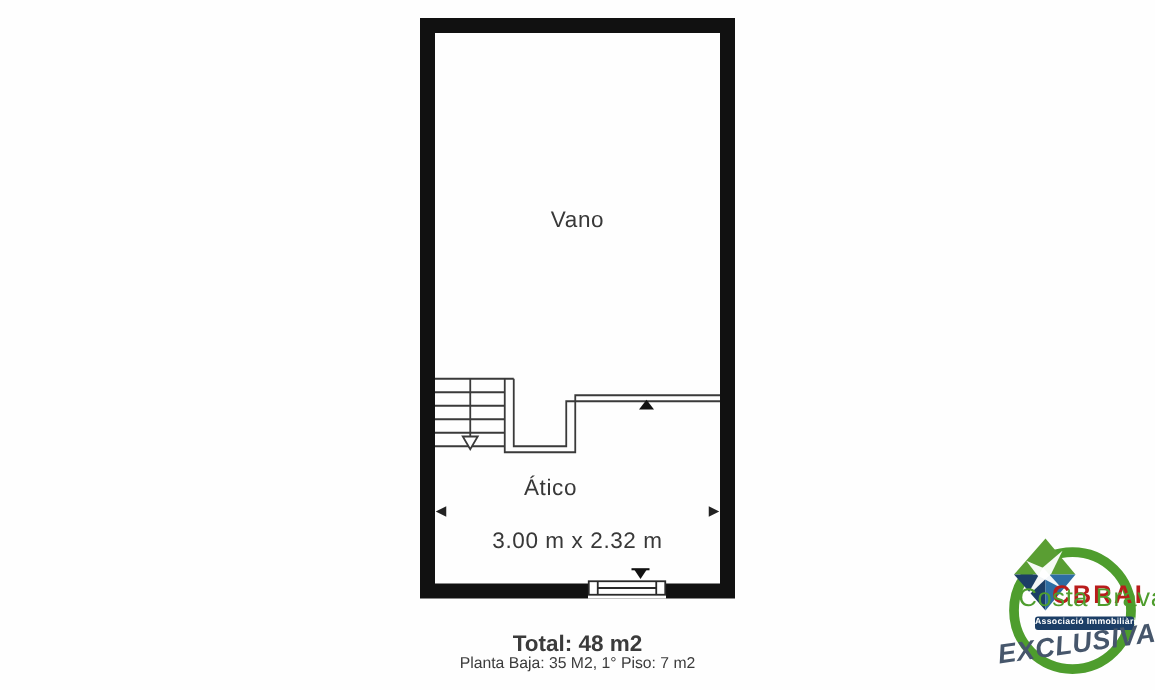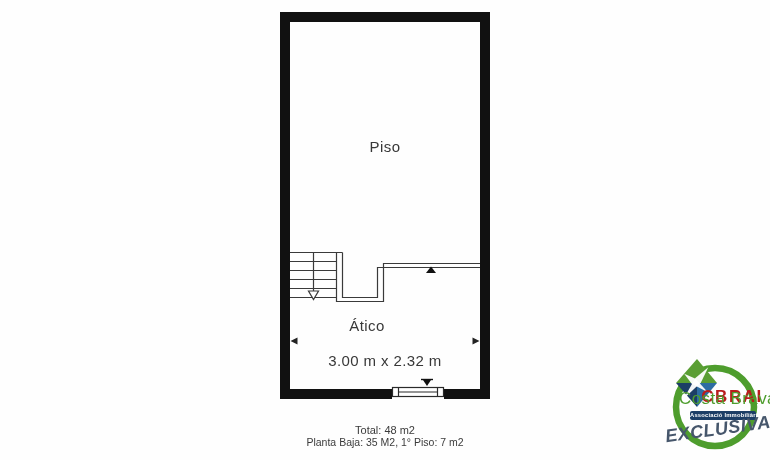--- a/index.html
+++ b/index.html
@@ -22,21 +22,21 @@
   }
   .summary{
     position:absolute;
     left:385px;top:425px;
     transform:translateX(-50%);
     text-align:center;
     color:#3b3b3b;
     white-space:nowrap;
     line-height:10.5px;
   }
-  .summary .total{font-size:11px;font-weight:normal;}
+  .summary .total{font-size:15px;font-weight:bold;}
   .summary .line{font-size:10.5px;margin-top:1px;}
   .logo{
     position:absolute;left:660px;top:352px;width:110px;height:108px;
   }
   .logo svg{position:absolute;left:0;top:0;}
   .logo-brand{
     position:absolute;left:72px;top:35px;
     transform:translateX(-50%);
     color:#b91c1c;font-weight:bold;font-size:17px;letter-spacing:1.5px;
     white-space:nowrap;
@@ -111,21 +111,21 @@
     </g>
 
     <g>
       <polygon points="290.5,341 297.5,337.5 297.5,344.5" fill="#222"></polygon>
     </g>
     <g>
       <polygon points="479.5,341 472.5,337.5 472.5,344.5" fill="#222"></polygon>
     </g>
   </svg>
 
-  <div class="plan-label" style="left:385px;top:138px;">Piso</div>
+  <div class="plan-label" style="left:385px;top:138px;">Vano</div>
 
   <div class="plan-label" style="left:367px;top:317px;">Ático</div>
 
   <div class="plan-label" style="left:385px;top:352px;">3.00 m x 2.32 m</div>
 
   <div class="summary">
     <div class="total">Total: 48 m2</div>
     <div class="line">Planta Baja: 35 M2, 1° Piso: 7 m2</div>
   </div>
 

